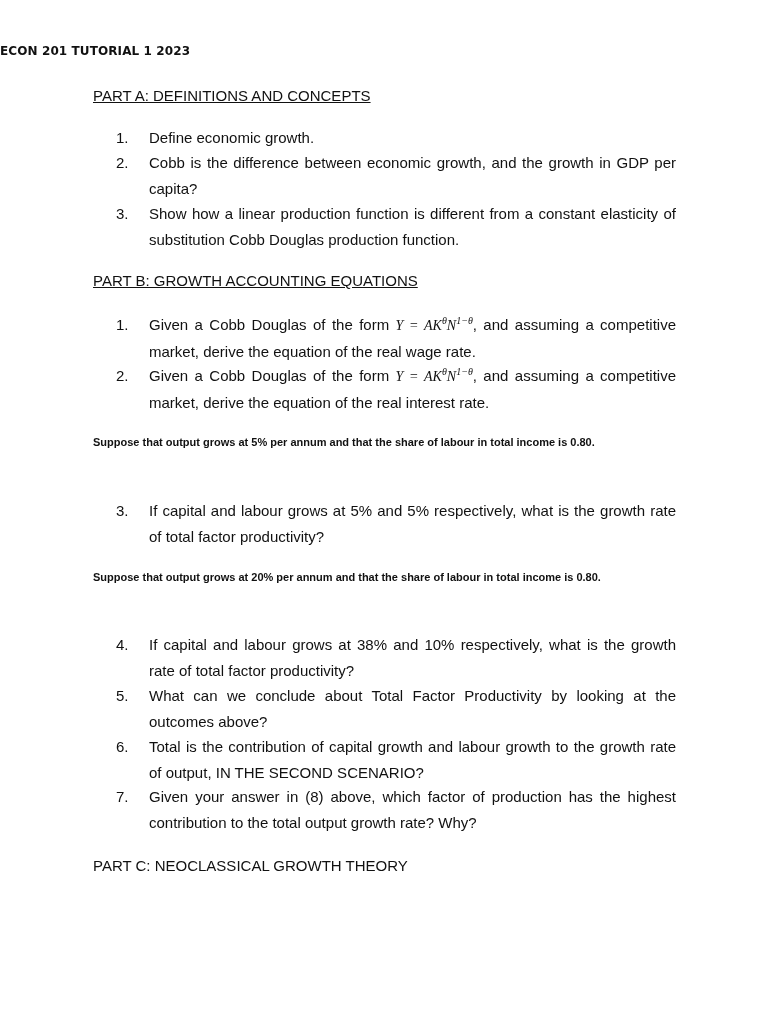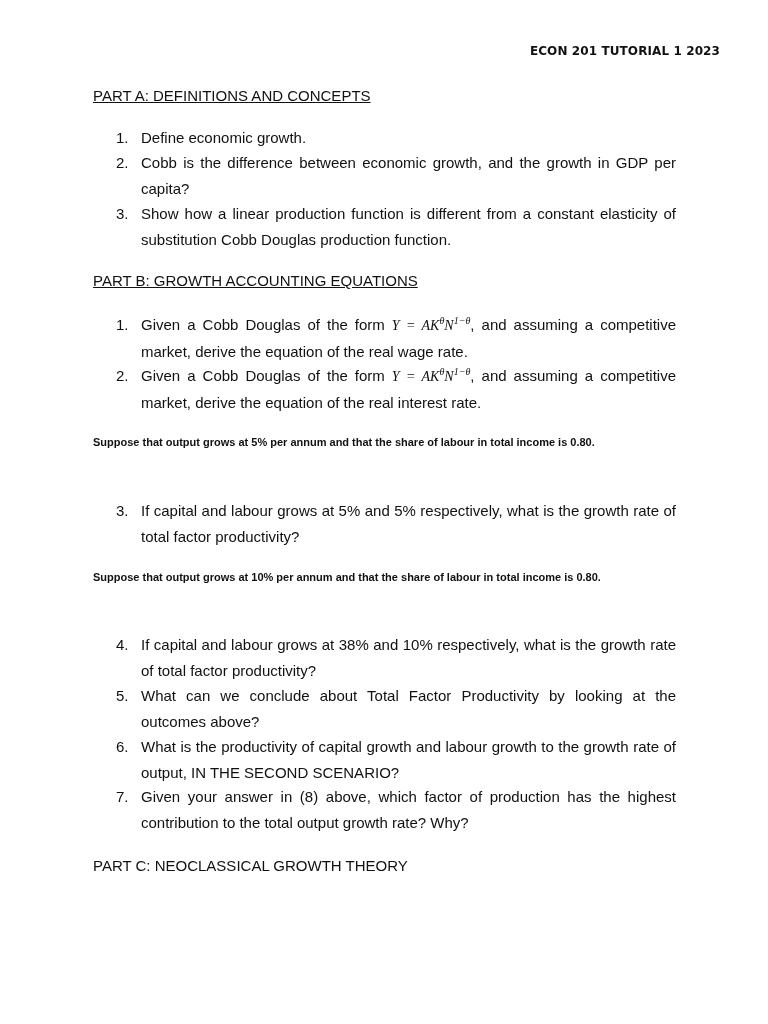--- a/index.html
+++ b/index.html
@@ -1,22 +1,22 @@
 <!DOCTYPE html>
 <html><head>
 <meta charset="utf-8">
 <style>
   html, body { margin:0; padding:0; background:#fff; }
   body { width:768px; height:1024px; position:relative; font-family:"Liberation Sans", sans-serif; color:#111; overflow:hidden; }
-  .title { position:absolute; top:44px; left:0; width:712px; text-align:right; font-family:"DejaVu Sans", sans-serif; font-weight:bold; font-size:12px; letter-spacing:0.1px;padding-left:8px; }
+  .title { position:absolute; top:44px; left:0; width:712px; text-align:left; font-family:"DejaVu Sans", sans-serif; font-weight:bold; font-size:12px; letter-spacing:0.1px; }
   .heading { position:absolute; left:93px; font-size:15px; }
   .heading.u { text-decoration:underline;text-align:center; }
   .item { position:absolute; left:116px; width:560px; font-size:15px; line-height:25.5px; text-align:justify; }
   .item .num { position:absolute; left:0; top:0; }
-  .item .txt { display:block; margin-left:25px; }
+  .item .txt { display:block; margin-left:33px; }
   .bold { position:absolute; left:93px; width:583px; font-size:11px; font-weight:bold; line-height:25.5px; text-align:justify; }
   .math { font-family:Liberation Serif, serif; font-style:italic; font-size:14px; }
   sup { font-size:10px; line-height:0; }
 </style>
 </head>
 <body>
 
 <div>
   <div class="title">ECON 201 TUTORIAL 1 2023</div>
 
@@ -46,33 +46,33 @@
     <span class="txt"><span>Given a Cobb Douglas of the form </span><span class="math"><span>Y = AK</span><sup>θ</sup><span>N</span><sup>1−θ</sup></span><span>, and assuming a competitive market, derive the equation of the real interest rate.</span></span>
   </div>
 
   <div class="bold" style="top:430px">Suppose that output grows at 5% per annum and that the share of labour in total income is 0.80.</div>
 
   <div class="item" style="top:498px">
     <span class="num">3.</span>
     <span class="txt">If capital and labour grows at 5% and 5% respectively, what is the growth rate of total factor productivity?</span>
   </div>
 
-  <div class="bold" style="top:565px">Suppose that output grows at 10% per annum and that the share of labour in total income is 0.80.</div>
+  <div class="bold" style="top:565px">Suppose that output grows at 20% per annum and that the share of labour in total income is 0.80.</div>
 
   <div class="item" style="top:632px">
     <span class="num">4.</span>
     <span class="txt">If capital and labour grows at 38% and 10% respectively, what is the growth rate of total factor productivity?</span>
   </div>
   <div class="item" style="top:683px">
     <span class="num">5.</span>
     <span class="txt">What can we conclude about Total Factor Productivity by looking at the outcomes above?</span>
   </div>
   <div class="item" style="top:734px">
     <span class="num">6.</span>
-    <span class="txt">What is the productivity of capital growth and labour growth to the growth rate of output, IN THE SECOND SCENARIO?</span>
+    <span class="txt">Total is the contribution of capital growth and labour growth to the growth rate of output, IN THE SECOND SCENARIO?</span>
   </div>
   <div class="item" style="top:784px">
     <span class="num">7.</span>
     <span class="txt">Given your answer in (8) above, which factor of production has the highest contribution to the total output growth rate? Why?</span>
   </div>
 
   <div class="heading" style="top:857px">PART C: NEOCLASSICAL GROWTH THEORY</div>
 </div>
 
 </body></html>

